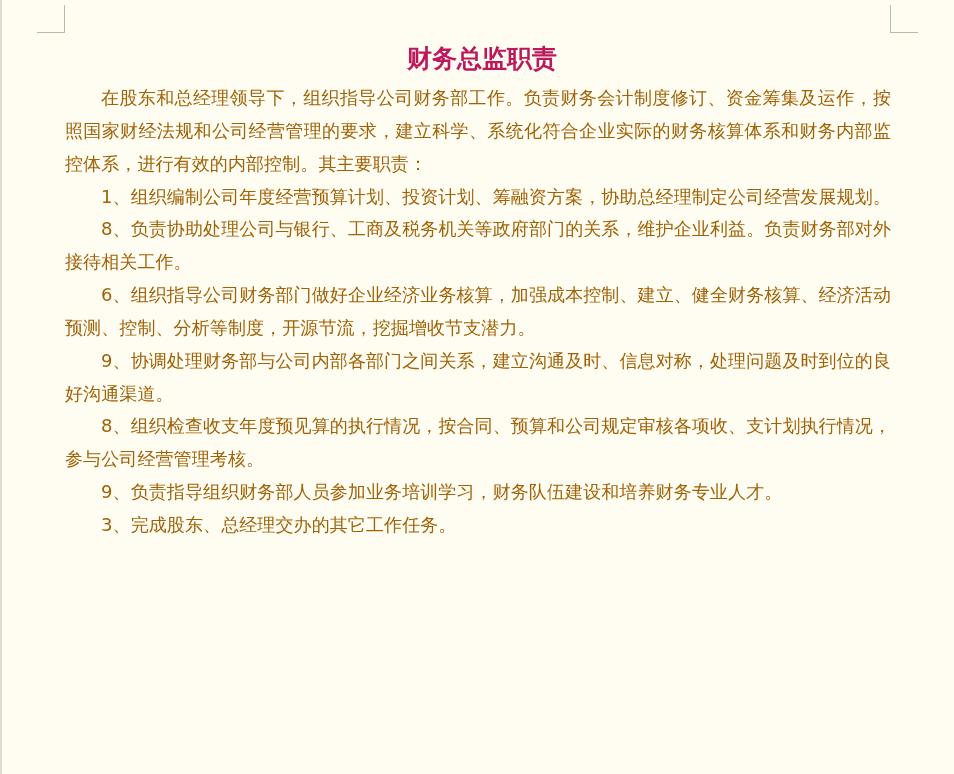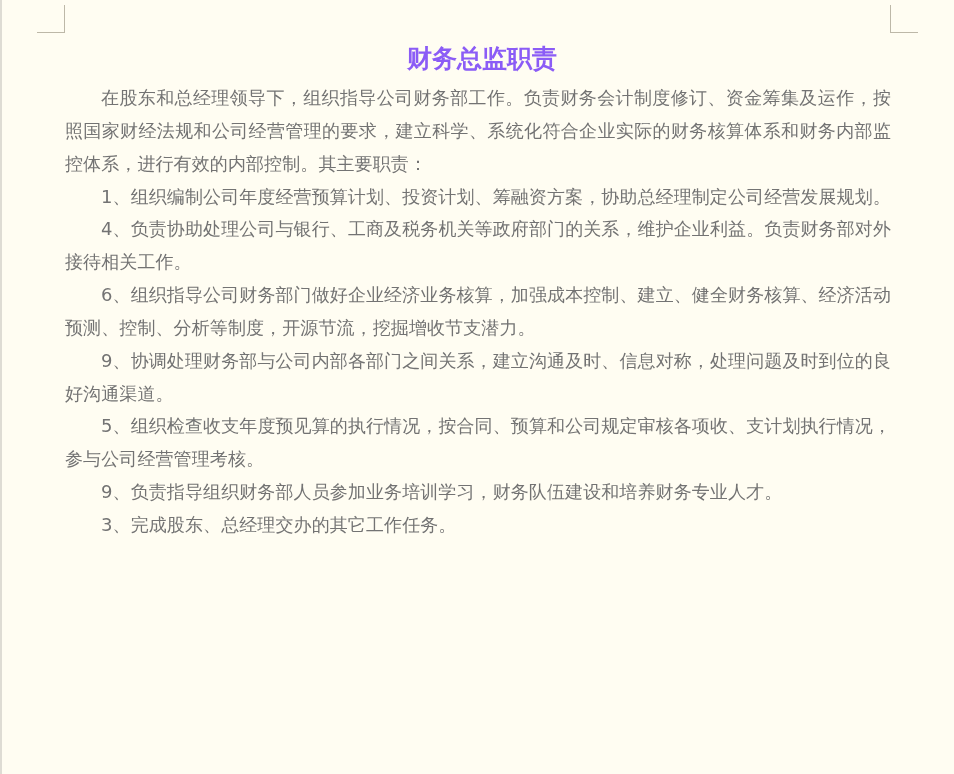--- a/index.html
+++ b/index.html
@@ -36,51 +36,51 @@
     border-width: 0 0 1px 1px;
   }
   .page {
     position: absolute;
     left: 65px;
     top: 40px;
     width: 826px;
   }
   .title {
     text-align: center;
-    color: #8b5cf6;
+    color: #be185d;
     font-weight: bold;
     font-size: 25px;
     line-height: 38px;
     margin: 0 0 0 8px;
     letter-spacing: 0px;
   }
   .para {
     margin: 0;
     font-size: 18px;
     line-height: 32.85px;
-    color: #737373;
+    color: #a16207;
     text-indent: 2em;
     text-align: justify;
     text-align-last: left;
     letter-spacing: 0.1px;
   }
   .content { margin-top: 4px; }
 </style>
 </head>
 <body>
 
 <div class="left-edge"></div>
 <div class="corner corner-tl"></div>
 <div class="corner corner-tr"></div>
 
 <div class="page">
   <h1 class="title">财务总监职责</h1>
   <div class="content">
     <p class="para">在股东和总经理领导下，组织指导公司财务部工作。负责财务会计制度修订、资金筹集及运作，按照国家财经法规和公司经营管理的要求，建立科学、系统化符合企业实际的财务核算体系和财务内部监控体系，进行有效的内部控制。其主要职责：</p>
     <p class="para">1、组织编制公司年度经营预算计划、投资计划、筹融资方案，协助总经理制定公司经营发展规划。</p>
-    <p class="para">4、负责协助处理公司与银行、工商及税务机关等政府部门的关系，维护企业利益。负责财务部对外接待相关工作。</p>
+    <p class="para">8、负责协助处理公司与银行、工商及税务机关等政府部门的关系，维护企业利益。负责财务部对外接待相关工作。</p>
     <p class="para">6、组织指导公司财务部门做好企业经济业务核算，加强成本控制、建立、健全财务核算、经济活动预测、控制、分析等制度，开源节流，挖掘增收节支潜力。</p>
     <p class="para">9、协调处理财务部与公司内部各部门之间关系，建立沟通及时、信息对称，处理问题及时到位的良好沟通渠道。</p>
-    <p class="para">5、组织检查收支年度预见算的执行情况，按合同、预算和公司规定审核各项收、支计划执行情况，参与公司经营管理考核。</p>
+    <p class="para">8、组织检查收支年度预见算的执行情况，按合同、预算和公司规定审核各项收、支计划执行情况，参与公司经营管理考核。</p>
     <p class="para">9、负责指导组织财务部人员参加业务培训学习，财务队伍建设和培养财务专业人才。</p>
     <p class="para">3、完成股东、总经理交办的其它工作任务。</p>
   </div>
 </div>
 
 </body></html>

